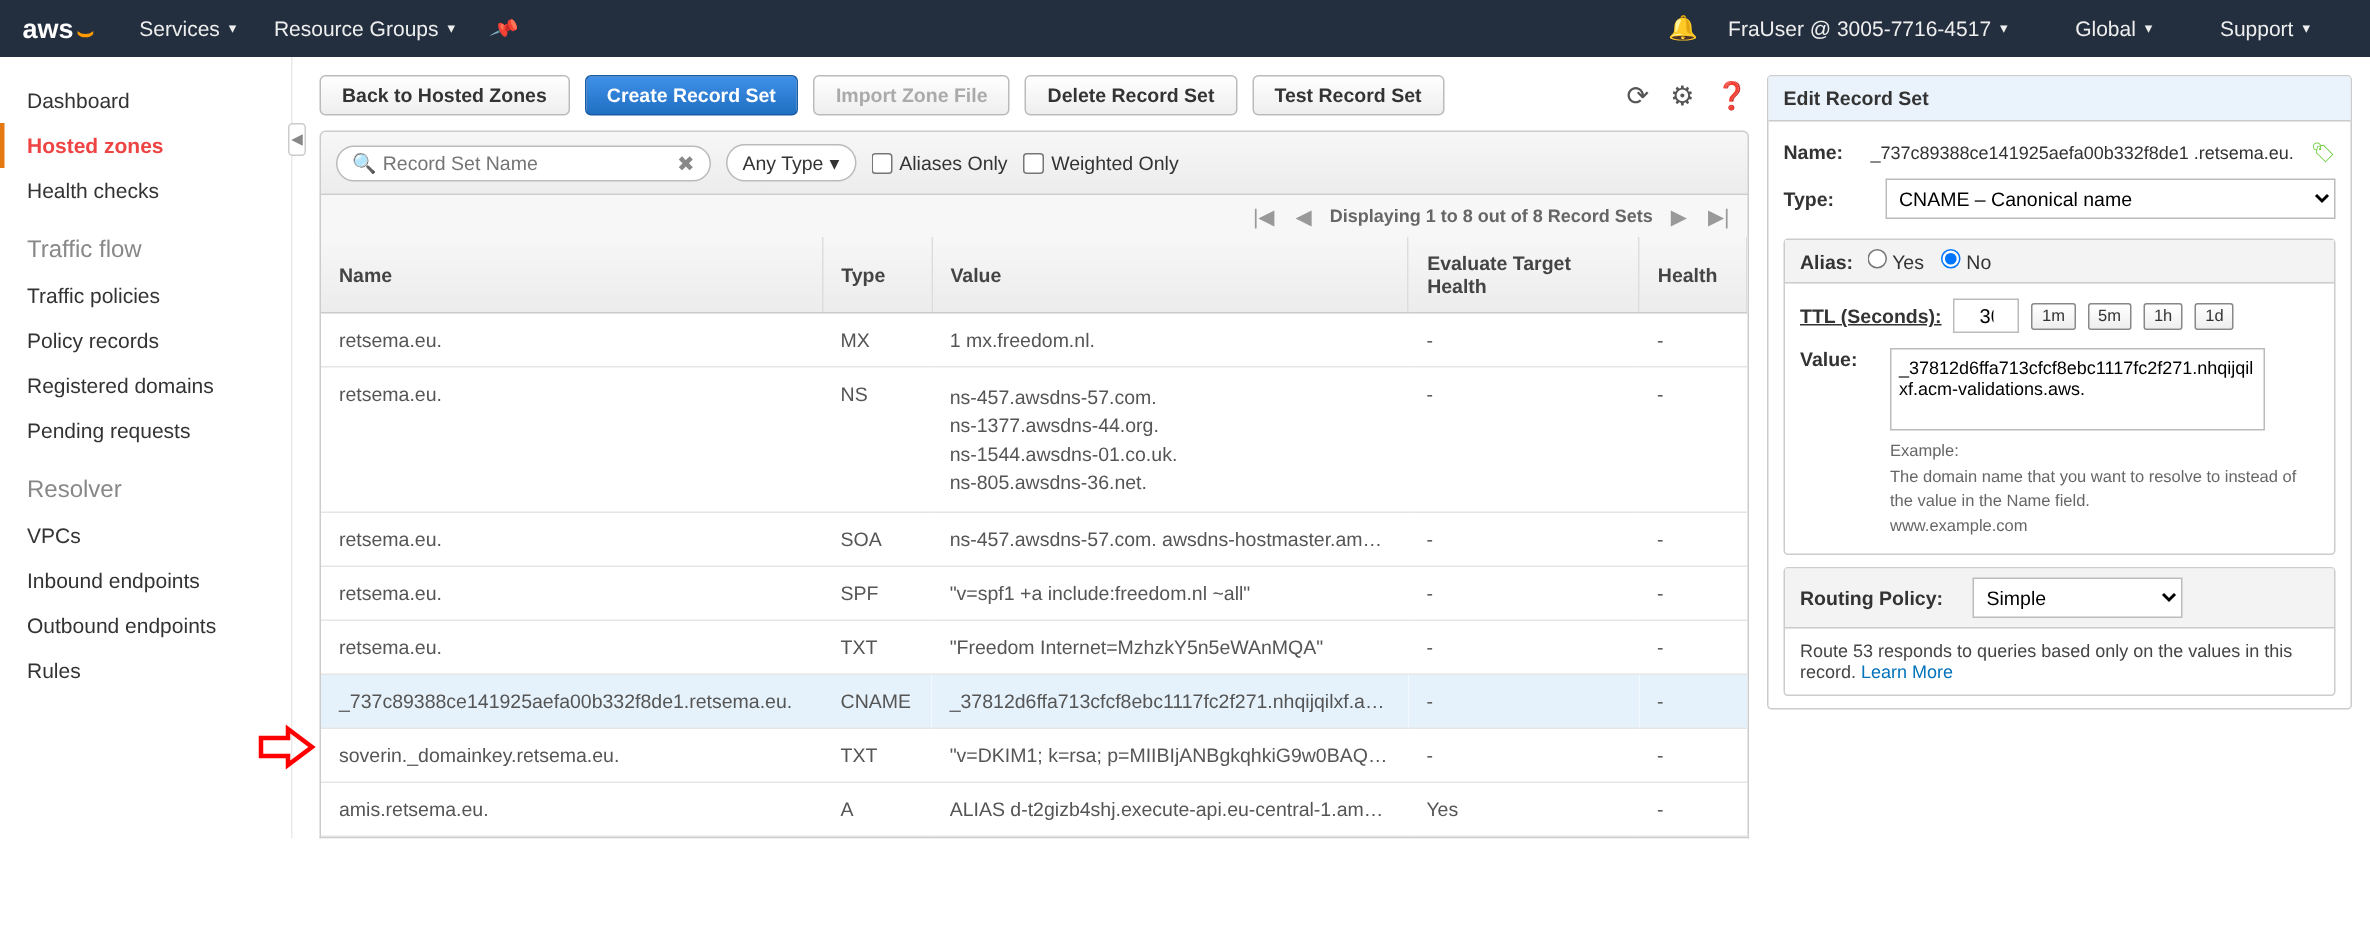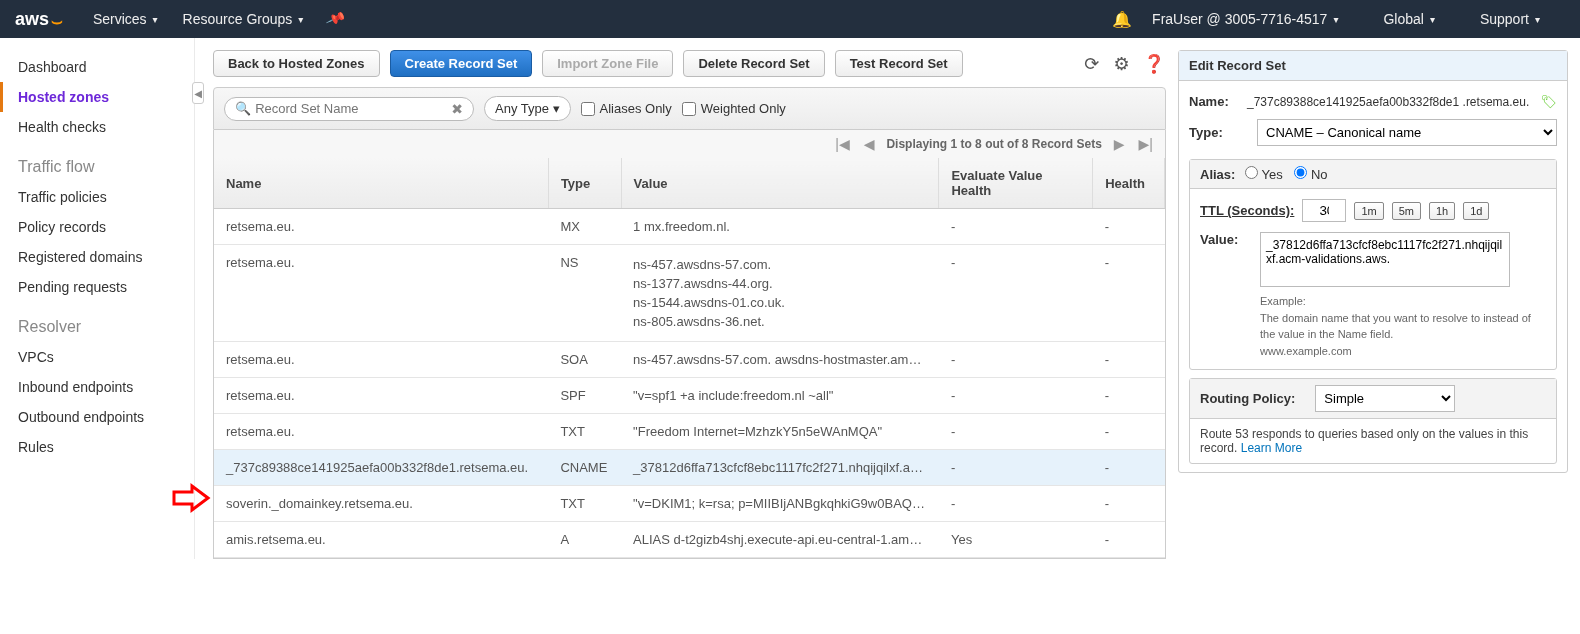--- a/index.html
+++ b/index.html
@@ -13,21 +13,21 @@
 .topnav-item .caret { font-size: 10px; }
 .topnav-right { margin-left: auto; display: flex; align-items: center; gap: 20px; }
 .pin-icon { color: #ccc; transform: rotate(20deg); }
 .bell-icon { font-size: 16px; }
 
 
 .layout { display: flex; }
 .sidebar { width: 195px; padding: 14px 0; border-right: 1px solid #eaeaea; position: relative; }
 .sidebar-section-title { color: #888; font-size: 16px; padding: 6px 18px; margin-top: 10px; }
 .sidebar-item { padding: 7px 18px; font-size: 14px; color: #333; cursor: pointer; }
-.sidebar-item.active { color: #6d28d9; font-weight: bold; border-left: 3px solid #e47911; padding-left: 15px; }
+.sidebar-item.active { color: #ef4444; font-weight: bold; border-left: 3px solid #e47911; padding-left: 15px; }
 .sidebar-collapse { position: absolute; right: -10px; top: 44px; width: 12px; height: 22px; background: #fff; border: 1px solid #ccc; border-radius: 3px; display: flex; align-items: center; justify-content: center; font-size: 10px; color: #888; cursor: pointer; }
 
 
 .main { flex: 1; padding: 12px 12px 0 18px; display: flex; }
 .left-pane { flex: 1; min-width: 0; }
 .right-pane { width: 390px; margin-left: 12px; }
 
 
 .toolbar { display: flex; gap: 10px; margin-bottom: 10px; align-items: center; }
 .btn { background: linear-gradient(#fff, #eee); border: 1px solid #bbb; border-radius: 4px; padding: 5px 14px; font-size: 13px; font-weight: bold; cursor: pointer; color: #333; }
@@ -188,21 +188,21 @@
               <col style="width:70px">
               <col style="width:310px">
               <col style="width:150px">
               <col style="width:70px">
             </colgroup>
           <thead>
             <tr>
               <th>Name</th>
               <th>Type</th>
               <th>Value</th>
-              <th>Evaluate Value Health</th>
+              <th>Evaluate Target Health</th>
               <th>Health</th>
             </tr>
           </thead>
           <tbody id="tbody">
               <tr>
                 <td>retsema.eu.</td>
                 <td>MX</td>
                 <td class="valcol">1 mx.freedom.nl.</td>
                 <td>-</td>
                 <td>-</td>

